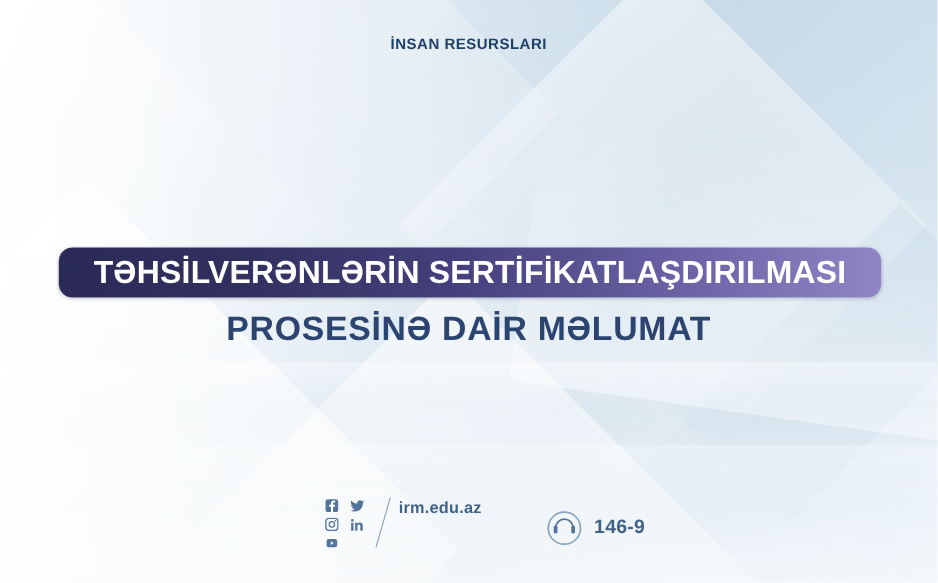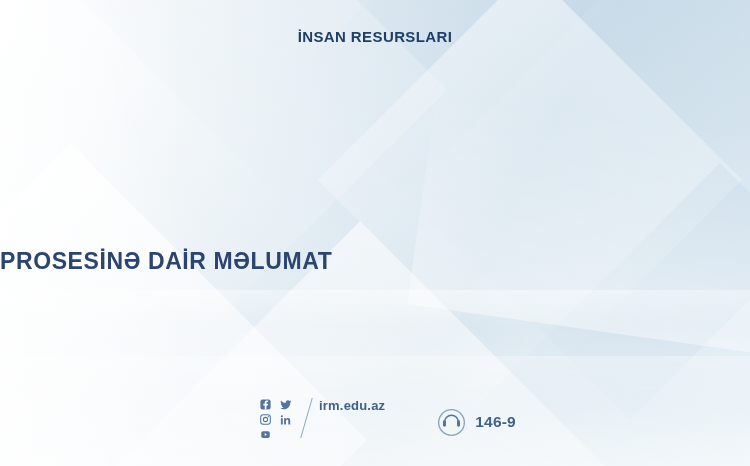--- a/index.html
+++ b/index.html
@@ -98,21 +98,21 @@
     top: 28px;
     left: 0;
     width: 750px;
     text-align: center;
     color: #1d3f68;
     line-height: 1.22;
     letter-spacing: 0.4px;
   }
   .logo-line1 {
     display: block;
-    font-size: 15px;
+    font-size: 12px;
     font-weight: bold;
   }
   .logo-line2 {
     display: block;
     font-size: 12.5px;
     font-weight: bold;
   }
 
   
   .title-banner {
@@ -133,22 +133,23 @@
     font-size: 25.5px;
     font-weight: bold;
     letter-spacing: 0.2px;
     white-space: nowrap;
   }
   .title-line2 {
     position: absolute;
     left: 0;
     top: 248px;
     width: 750px;
+    text-align: center;
     color: #2c4470;
-    font-size: 23px;
+    font-size: 27px;
     font-weight: bold;
     letter-spacing: 0.6px;
     white-space: nowrap;
   }
 
   
   .footer {
     position: absolute;
     left: 258px;
     top: 398px;
@@ -210,20 +211,23 @@
     <div class="band-a"></div>
     <div class="band-b"></div>
     <div class="glow-left"></div>
     <div class="glow-bottom"></div>
   </div>
 
   <div class="logo">
     <span class="logo-line1">İNSAN RESURSLARI</span>
   </div>
 
+  <div class="title-banner">
+    <span class="title-line1">TƏHSİLVERƏNLƏRİN SERTİFİKATLAŞDIRILMASI</span>
+  </div>
   <div class="title-line2">PROSESİNƏ DAİR MƏLUMAT</div>
 
   <div class="footer">
 
     <div class="social-grid">
 
       <span>
         <svg class="soc" viewBox="0 0 16 16">
           <rect x="0.6" y="0.6" width="14.8" height="14.8" rx="3" fill="#53749c"></rect>
           <path d="M9.4 15.4V9.3h2.05l.31-2.38H9.4V5.4c0-.69.19-1.16 1.18-1.16h1.26V2.11C11.62 2.07 10.87 2 10 2 8.18 2 6.93 3.11 6.93 5.15v1.77H4.87V9.3h2.06v6.1z" fill="#ffffff"></path>

